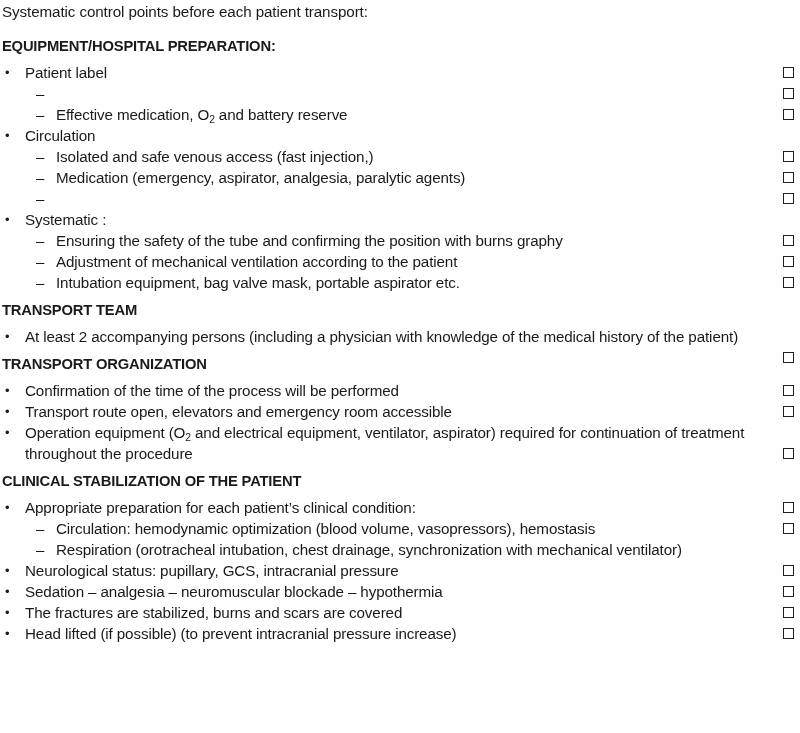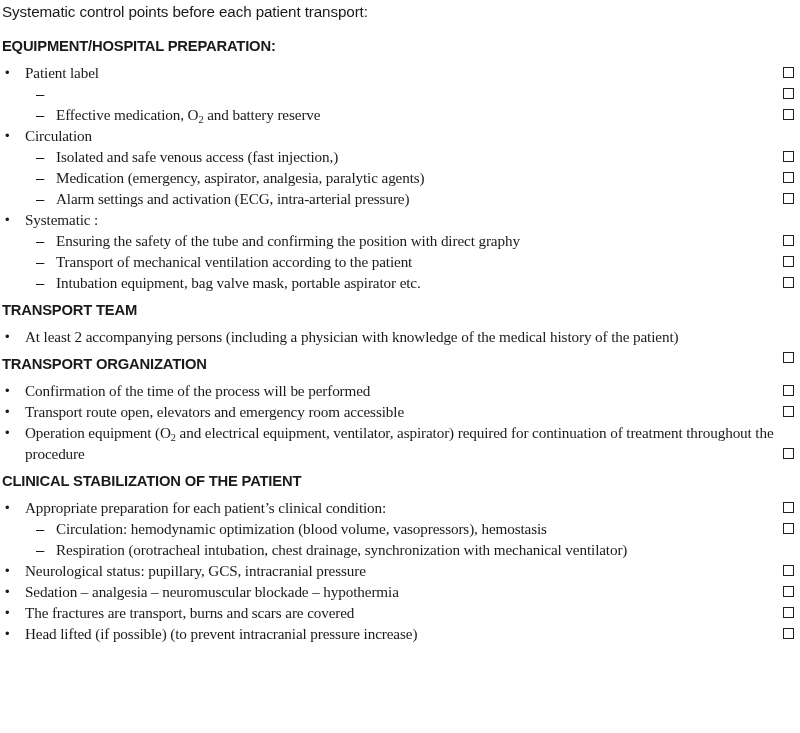--- a/index.html
+++ b/index.html
@@ -92,21 +92,20 @@
     text-align: left;
   }
 
   
   .wide {
     padding-right: 4px;
   }
 
   .text {
     display: block;
-    font-family: Liberation Serif, serif;
   }
 
   sub {
     font-size: 0.68em;
     line-height: 0;
     vertical-align: -0.28em;
   }
 
   
   .cbox {
@@ -154,35 +153,34 @@
         <span class="text">Isolated and safe venous access (fast injection,)</span>
         <span class="cbox"></span>
       </div>
       <div class="item-l2 row">
         <span class="marker">–</span>
         <span class="text">Medication (emergency, aspirator, analgesia, paralytic agents)</span>
         <span class="cbox"></span>
       </div>
       <div class="item-l2 row">
         <span class="marker">–</span>
-        <span class="text">Alarm settings and activation (ECG, intra-arterial pressure)</span>
         <span class="cbox"></span>
       </div>
       <div class="item-l1 row">
         <span class="marker">•</span>
         <span class="text">Systematic :</span>
       </div>
       <div class="item-l2 row">
         <span class="marker">–</span>
-        <span class="text">Ensuring the safety of the tube and confirming the position with direct graphy</span>
-        <span class="cbox"></span>
-      </div>
-      <div class="item-l2 row">
-        <span class="marker">–</span>
-        <span class="text">Transport of mechanical ventilation according to the patient</span>
+        <span class="text">Ensuring the safety of the tube and confirming the position with burns graphy</span>
+        <span class="cbox"></span>
+      </div>
+      <div class="item-l2 row">
+        <span class="marker">–</span>
+        <span class="text">Adjustment of mechanical ventilation according to the patient</span>
         <span class="cbox"></span>
       </div>
       <div class="item-l2 row">
         <span class="marker">–</span>
         <span class="text">Intubation equipment, bag valve mask, portable aspirator etc.</span>
         <span class="cbox"></span>
       </div>
       <div class="heading row">TRANSPORT TEAM</div>
       <div class="item-l1 row">
         <span class="marker">•</span>
@@ -226,21 +224,21 @@
         <span class="text">Neurological status: pupillary, GCS, intracranial pressure</span>
         <span class="cbox"></span>
       </div>
       <div class="item-l1 row">
         <span class="marker">•</span>
         <span class="text">Sedation – analgesia – neuromuscular blockade – hypothermia</span>
         <span class="cbox"></span>
       </div>
       <div class="item-l1 row">
         <span class="marker">•</span>
-        <span class="text">The fractures are transport, burns and scars are covered</span>
+        <span class="text">The fractures are stabilized, burns and scars are covered</span>
         <span class="cbox"></span>
       </div>
       <div class="item-l1 row">
         <span class="marker">•</span>
         <span class="text">Head lifted (if possible) (to prevent intracranial pressure increase)</span>
         <span class="cbox"></span>
       </div>
     </div>
 
 </div>

